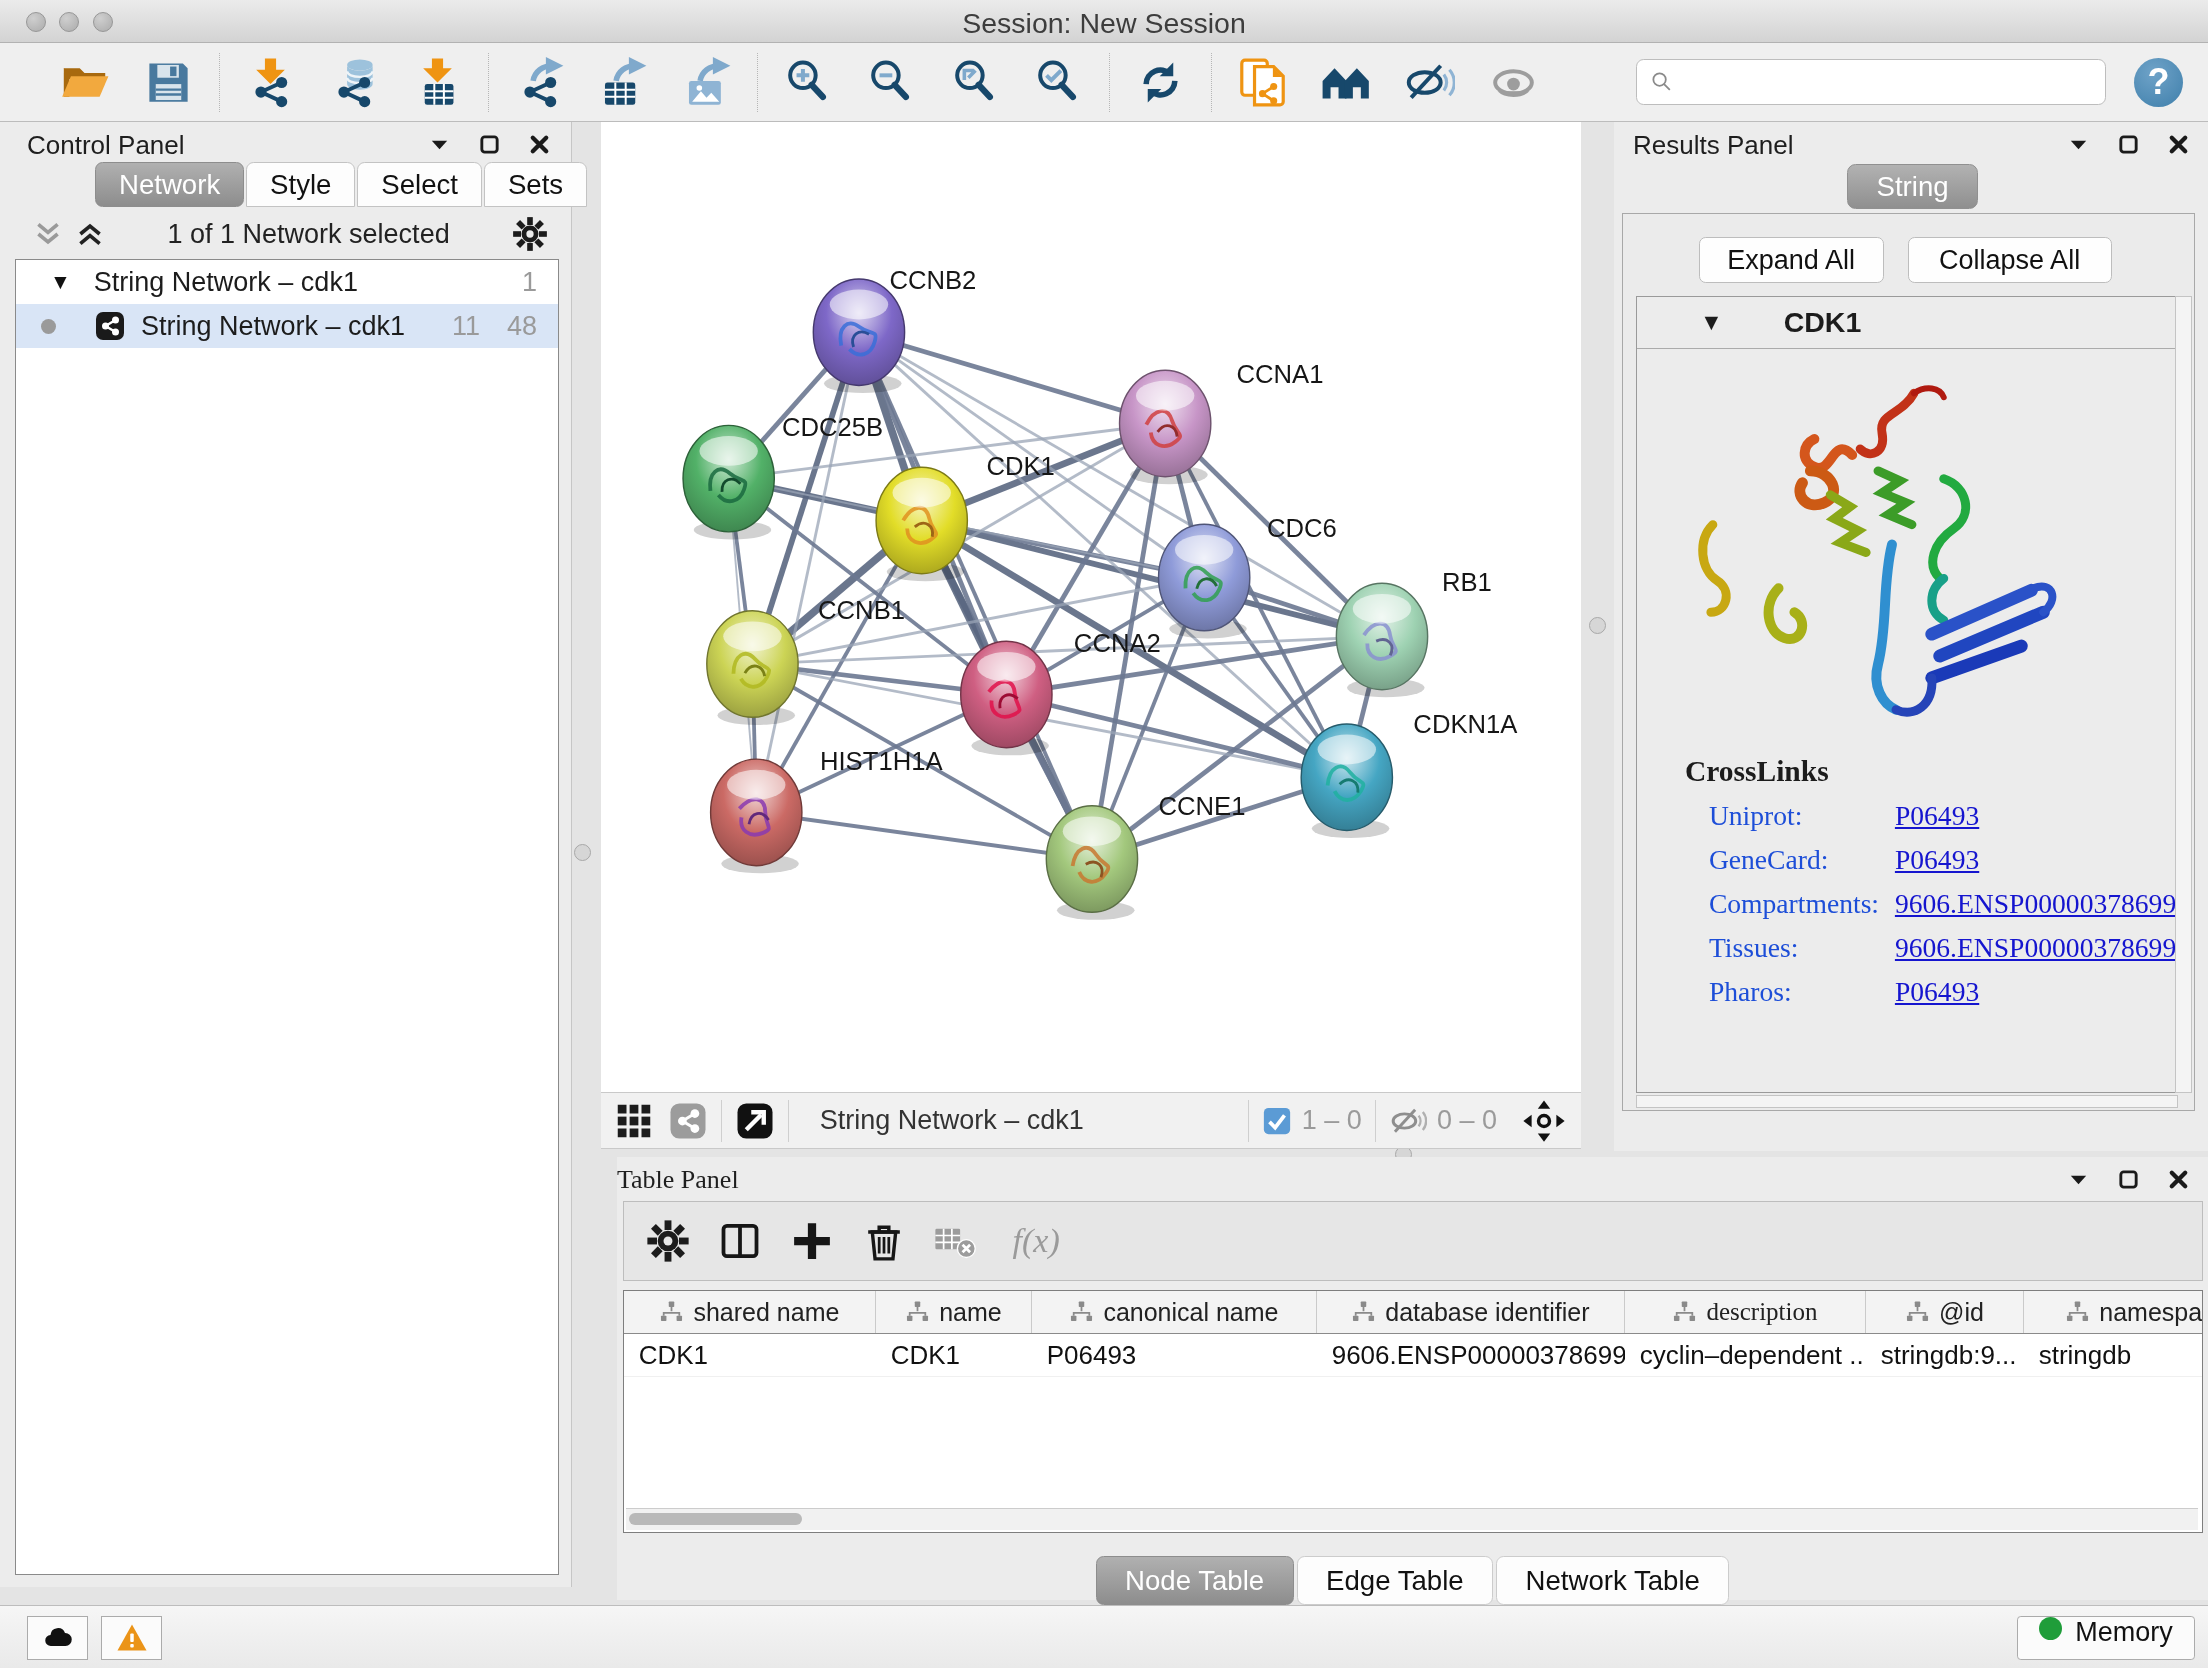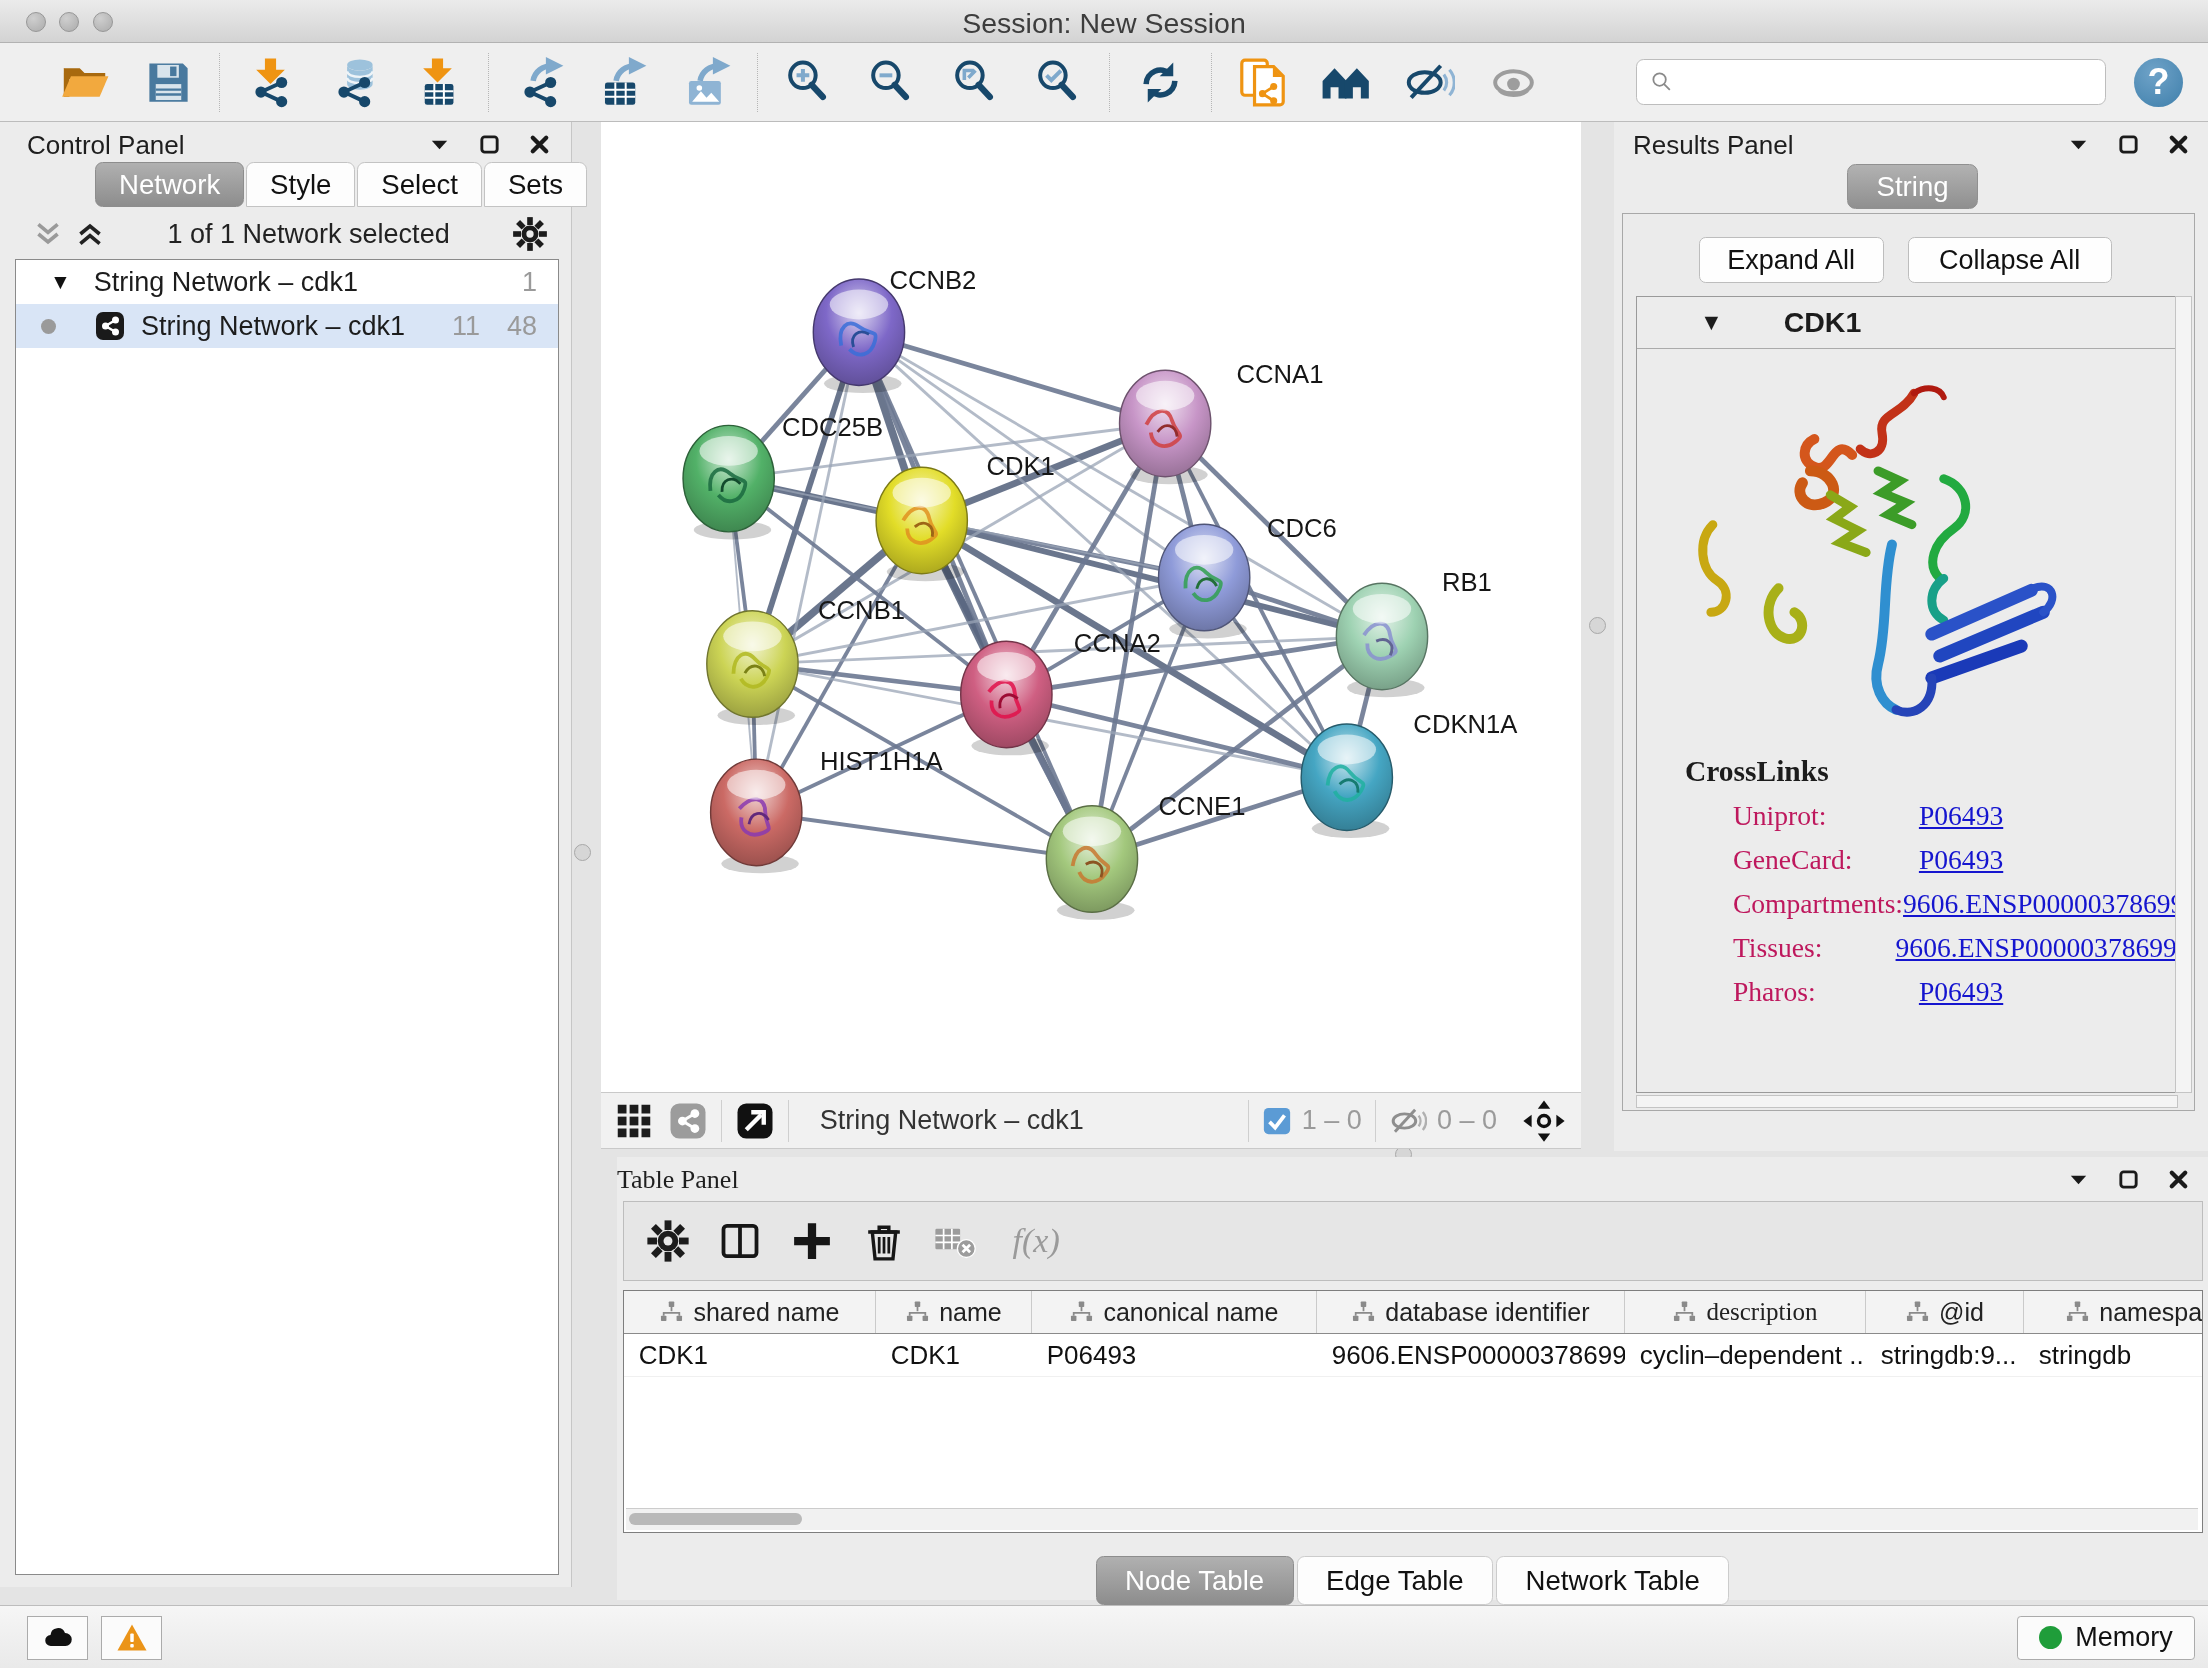--- a/index.html
+++ b/index.html
@@ -82,21 +82,21 @@
   .rp-btn{position:absolute;top:23px;font-size:27px;padding:6.7px 0;width:183px;text-align:center;
     background:#fefefe;border:1.9px solid #bdbdbd;border-radius:6.7px;color:#111;}
   .rp-inner{position:absolute;left:13.3px;top:82px;width:542px;height:797px;background:#ececec;
     border:1.9px solid #9a9a9a;box-sizing:border-box;overflow:hidden;}
   .genehdr{height:51px;border-bottom:1.9px solid #ababab;display:flex;align-items:center;}
   .genehdr .caret{margin-left:63px;font-size:23px;}
   .genehdr .gname{font-size:28.5px;font-weight:bold;margin-left:61px;}
   .genedesc{font-size:27px;color:#222;margin:15px 0 0 25px;}
   .xl-title{font-family:"Liberation Serif",serif;font-weight:bold;font-size:29.5px;margin:17px 0 5.7px 48px;}
   .xlrow{display:flex;font-family:"Liberation Serif",serif;font-size:27.6px;height:44px;align-items:center;}
-  .xlrow .xlabel{width:186px;margin-left:96px;color:#be185d;}
+  .xlrow .xlabel{width:186px;margin-left:72px;color:#1d4ed8;}
   .xlrow a{color:#1515cf;text-decoration:underline;}
   .rp-vscroll{position:absolute;right:1.9px;top:82px;width:17px;height:797px;background:#f4f4f4;
     border:1px solid #c4c4c4;box-sizing:border-box;}
   .rp-hscroll{position:absolute;left:13.3px;top:881px;width:542px;height:13.3px;background:#f4f4f4;
     border:1px solid #c4c4c4;box-sizing:border-box;}
 
   
   .tablepanel{left:617px;top:1157px;width:1591px;height:443px;background:#ececec;}
   .tp-title{position:absolute;left:0;top:7.6px;font-family:Liberation Serif, serif;}
   .tp-toolbar{position:absolute;left:5.7px;top:44px;width:1580px;height:80px;background:#e6e6e6;
@@ -118,21 +118,21 @@
   .ttab{font-size:27.6px;padding:7.6px 28.5px;border:1px solid #cccccc;background:#fdfdfd;color:#111;border-radius:7.6px;}
   .ttab.sel{background:linear-gradient(#b0b0b0,#8d8d8d);color:#fff;border-color:#8d8d8d;}
 
   
   .statusbar{left:0;top:1605px;width:2208px;height:63px;background:linear-gradient(#f6f6f6,#e9e9e9);
     border-top:1px solid #bdbdbd;}
   .sbtn{position:absolute;top:9.5px;width:61px;height:44px;background:#fbfbfb;border:1.9px solid #ababab;
     display:flex;align-items:center;justify-content:center;box-sizing:border-box;}
   .sbtn svg{width:32px;height:32px;}
   .membtn{position:absolute;top:9.5px;right:13.3px;height:44px;background:#fbfbfb;border:1.9px solid #ababab;
-    border-radius:3.8px;display:flex;align-items:center;padding:0 21px;gap:13.3px;box-sizing:border-box;}
+    border-radius:3.8px;display:flex;padding:0 21px;gap:13.3px;box-sizing:border-box;}
   .memdot{width:23px;height:23px;border-radius:50%;background:#1f9d3a;}
   .memlbl{font-size:27px;color:#111;}
 
   .netlabel{font-size:27px;fill:#161616;font-family:"Liberation Sans",sans-serif;}
 </style>
 </head>
 <body>
 
 <div class="abs titlebar">
   <div class="tlight" style="left:26px"></div>

